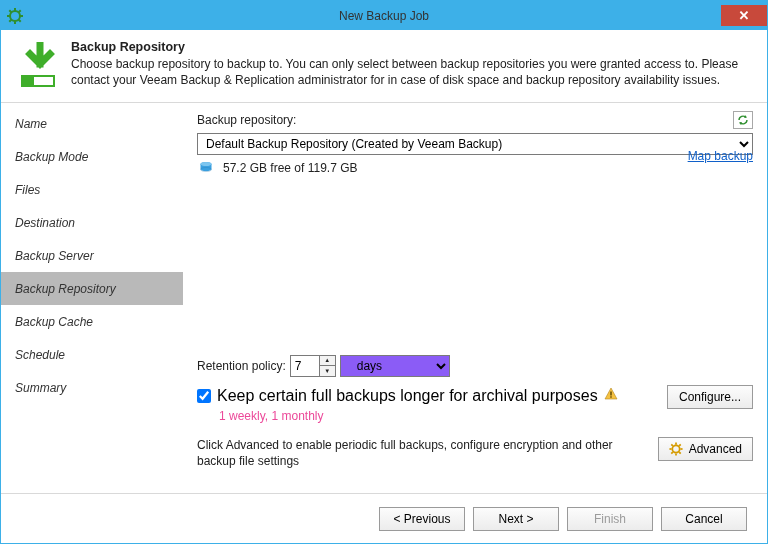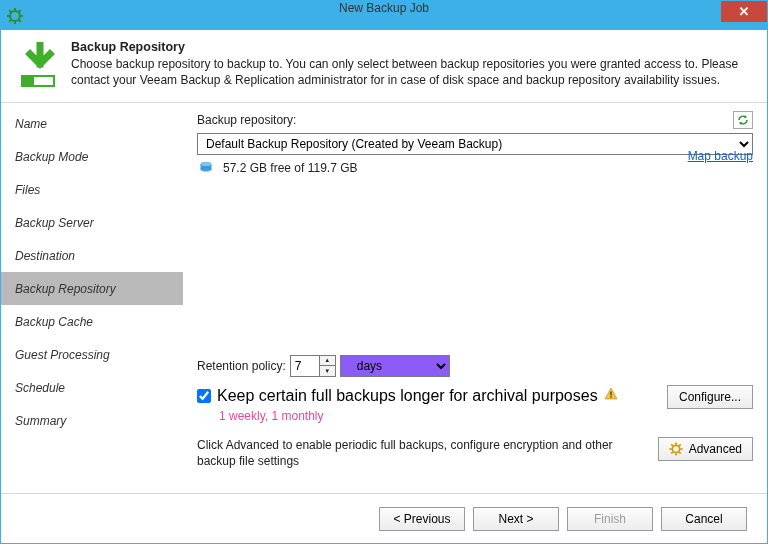--- a/index.html
+++ b/index.html
@@ -1,18 +1,18 @@
 <!DOCTYPE html>
 <html><head>
 <meta charset="utf-8">
 <style>
   * { box-sizing: border-box; font-family: "Segoe UI", Tahoma, sans-serif; }
   body { margin: 0; background: #fff; width: 768px; height: 544px; overflow: hidden; }
   .window { width: 768px; height: 544px; border: 1px solid #3db0e8; display: flex; flex-direction: column; }
-  .titlebar { height: 29px; background: #3db0e8; display: flex; position: relative; }
+  .titlebar { height: 29px; background: #3db0e8; display: flex; align-items: center; position: relative; }
   .titlebar .icon { margin-left: 6px; display: flex; align-items: center; justify-content: center; }
   .titlebar .title { position: absolute; left: 0; right: 0; text-align: center; font-size: 12px; color: #333; pointer-events: none; }
   .titlebar .close { width: 46px; height: 21px; background: #c8493b; color:#fff; display:flex; align-items:center; justify-content:center; font-size:13px; font-weight:bold; margin-left:auto; margin-right:0; cursor:pointer;}
   .header { display:flex; padding:10px 14px 10px 14px; border-bottom:1px solid #d9d9d9;}
   .header-icon { width:50px; flex-shrink:0; display:flex; flex-direction:column; align-items:center; padding-top:2px;}
   .header-text { flex:1; padding-left:6px;}
   .header-text h1 { margin:0 0 2px 0; font-size:12.5px; font-weight:bold; color:#222;}
   .header-text p { margin:0; font-size:12px; color:#222; line-height:1.35;}
   .body { flex:1; display:flex; overflow:hidden;}
   .sidebar { width:182px; border-right:0; padding-top:4px; background:#fff;}
@@ -83,25 +83,24 @@
       <h1>Backup Repository</h1>
       <p>Choose backup repository to backup to. You can only select between backup repositories you were granted access to. Please contact your Veeam Backup &amp; Replication administrator for in case of disk space and backup repository availability issues.</p>
     </div>
   </div>
 
   <div class="body">
     <div class="sidebar" id="sidebar">
         <div class="sidebar-item">Name</div>
         <div class="sidebar-item">Backup Mode</div>
         <div class="sidebar-item">Files</div>
+        <div class="sidebar-item">Destination</div>
         <div class="sidebar-item">Backup Server</div>
-        <div class="sidebar-item">Destination</div>
         <div class="sidebar-item active">Backup Repository</div>
         <div class="sidebar-item">Backup Cache</div>
-        <div class="sidebar-item">Guest Processing</div>
         <div class="sidebar-item">Schedule</div>
         <div class="sidebar-item">Summary</div>
       </div>
 
     <div class="main">
       <div class="row label-row">
         <span>Backup repository:</span>
         <div class="refresh-btn">
           <svg width="14" height="12" viewBox="0 0 14 12">
               <path d="M3 6a4 4 0 0 1 7-2.5M11 6a4 4 0 0 1-7 2.5" fill="none" stroke="#2f8f2f" stroke-width="1.4"></path>

